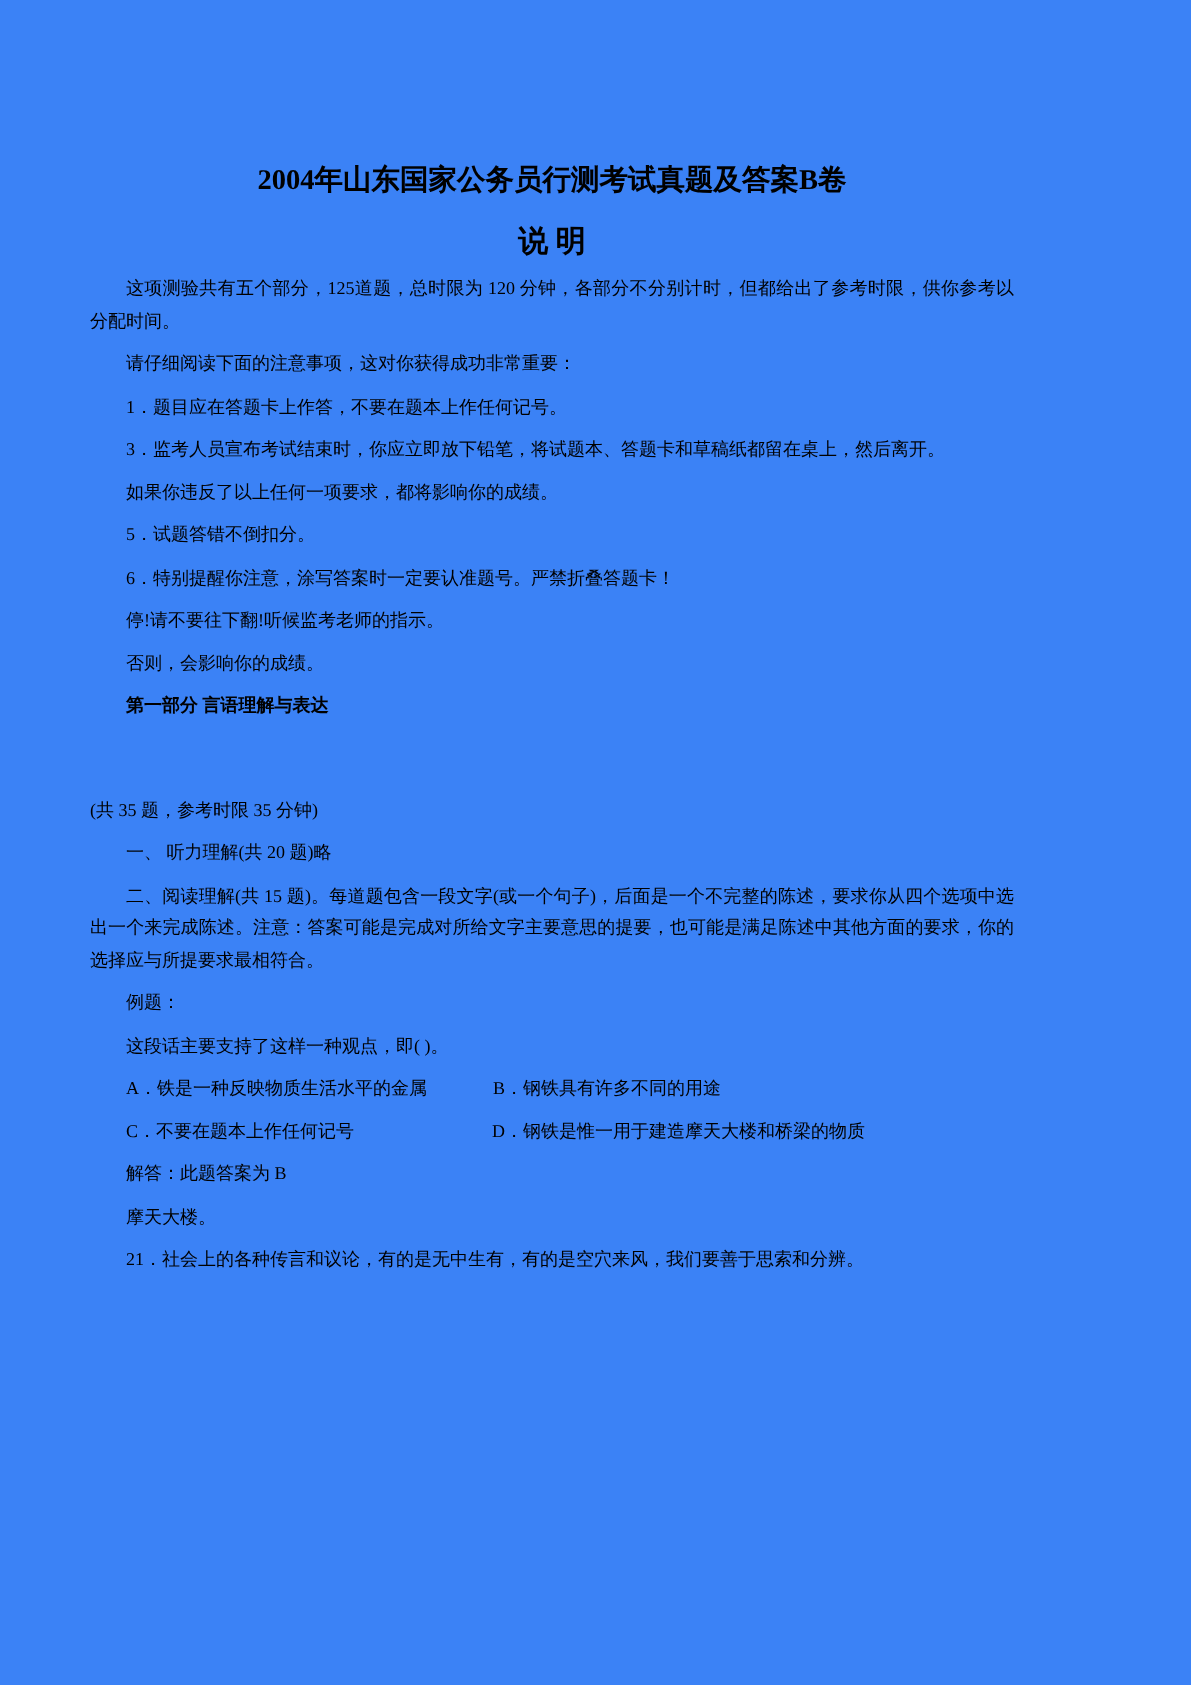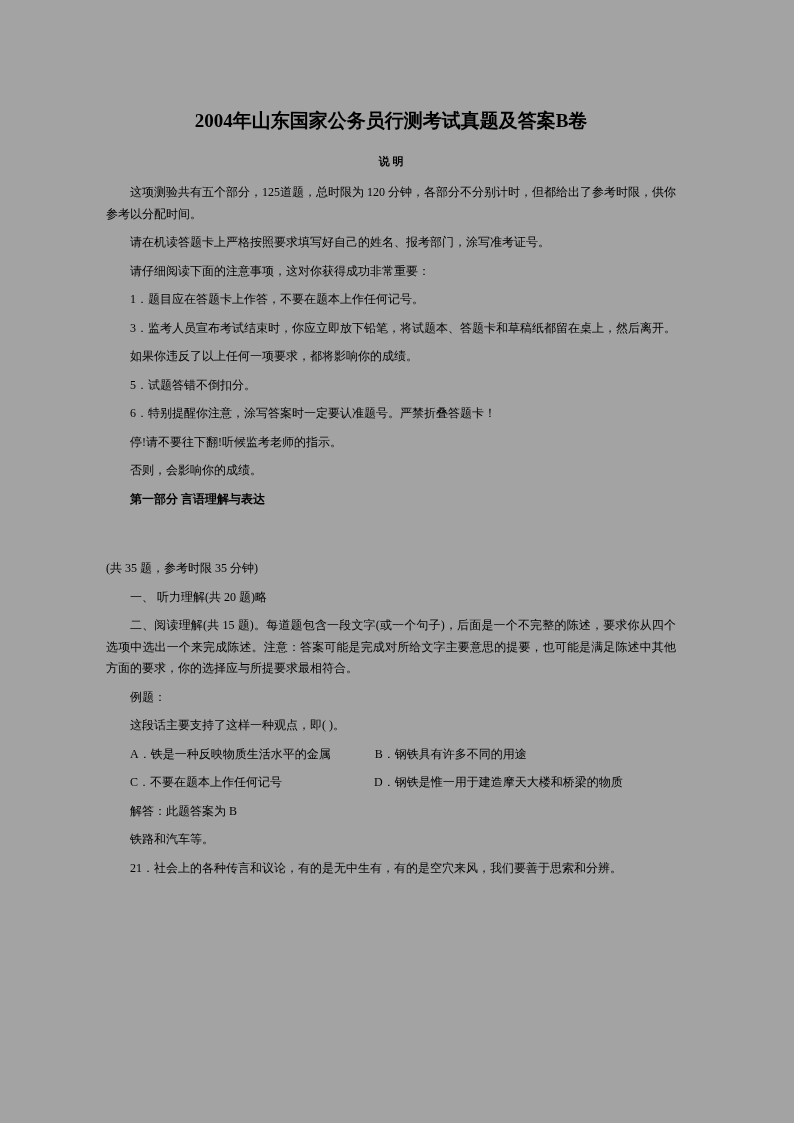--- a/index.html
+++ b/index.html
@@ -5,36 +5,36 @@
   html, body {
     margin: 0;
     padding: 0;
     background: #ffffff;
   }
   .page {
     position: relative;
     width: 794px;
     height: 1123px;
     margin: 0 auto;
-    background: #a3a3a3;
+    background: #3b82f6;
     box-sizing: border-box;
-    padding: 108px 118px 40px 106px;
+    padding: 108px 118px 40px 60px;
     font-family: "Liberation Serif", "DejaVu Serif", serif;
     color: #000000;
     overflow: hidden;
   }
   .doc-title {
     font-size: 19px;
     font-weight: bold;
     text-align: center;
     margin: 0 0 16px 0;
     line-height: 26px;
   }
   .center-heading {
-    font-size: 11px;
+    font-size: 20px;
     font-weight: bold;
     text-align: center;
     margin: 0 0 10px 0;
     line-height: 22px;
   }
   .para {
     font-size: 12px;
     line-height: 21.5px;
     margin: 0 0 7px 0;
     text-indent: 2em;
@@ -57,21 +57,20 @@
 </head>
 <body>
 
 <div class="page">
 
   <h1 class="doc-title">2004年山东国家公务员行测考试真题及答案B卷</h1>
 
   <h2 class="center-heading">说 明</h2>
 
   <p class="para">这项测验共有五个部分，125道题，总时限为 120 分钟，各部分不分别计时，但都给出了参考时限，供你参考以分配时间。</p>
-  <p class="para">请在机读答题卡上严格按照要求填写好自己的姓名、报考部门，涂写准考证号。</p>
   <p class="para">请仔细阅读下面的注意事项，这对你获得成功非常重要：</p>
   <p class="para">1．题目应在答题卡上作答，不要在题本上作任何记号。</p>
   <p class="para">3．监考人员宣布考试结束时，你应立即放下铅笔，将试题本、答题卡和草稿纸都留在桌上，然后离开。</p>
   <p class="para">如果你违反了以上任何一项要求，都将影响你的成绩。</p>
   <p class="para">5．试题答错不倒扣分。</p>
   <p class="para">6．特别提醒你注意，涂写答案时一定要认准题号。严禁折叠答题卡！</p>
   <p class="para">停!请不要往下翻!听候监考老师的指示。</p>
   <p class="para">否则，会影响你的成绩。</p>
 
   <p class="para part-heading">第一部分 言语理解与表达</p>
@@ -79,16 +78,16 @@
   <p class="para">一、 听力理解(共 20 题)略</p>
   <p class="para">二、阅读理解(共 15 题)。每道题包含一段文字(或一个句子)，后面是一个不完整的陈述，要求你从四个选项中选出一个来完成陈述。注意：答案可能是完成对所给文字主要意思的提要，也可能是满足陈述中其他方面的要求，你的选择应与所提要求最相符合。</p>
   <p class="para">例题：</p>
   <p class="para">这段话主要支持了这样一种观点，即( )。</p>
 
   <p class="para"><span>A．铁是一种反映物质生活水平的金属</span><span class="gap gap-ab"></span><span>B．钢铁具有许多不同的用途</span></p>
 
   <p class="para"><span>C．不要在题本上作任何记号</span><span class="gap gap-cd"></span><span>D．钢铁是惟一用于建造摩天大楼和桥梁的物质</span></p>
 
   <p class="para">解答：此题答案为 B</p>
-  <p class="para">铁路和汽车等。</p>
+  <p class="para">摩天大楼。</p>
   <p class="para">21．社会上的各种传言和议论，有的是无中生有，有的是空穴来风，我们要善于思索和分辨。</p>
 
 </div>
 
 </body></html>

